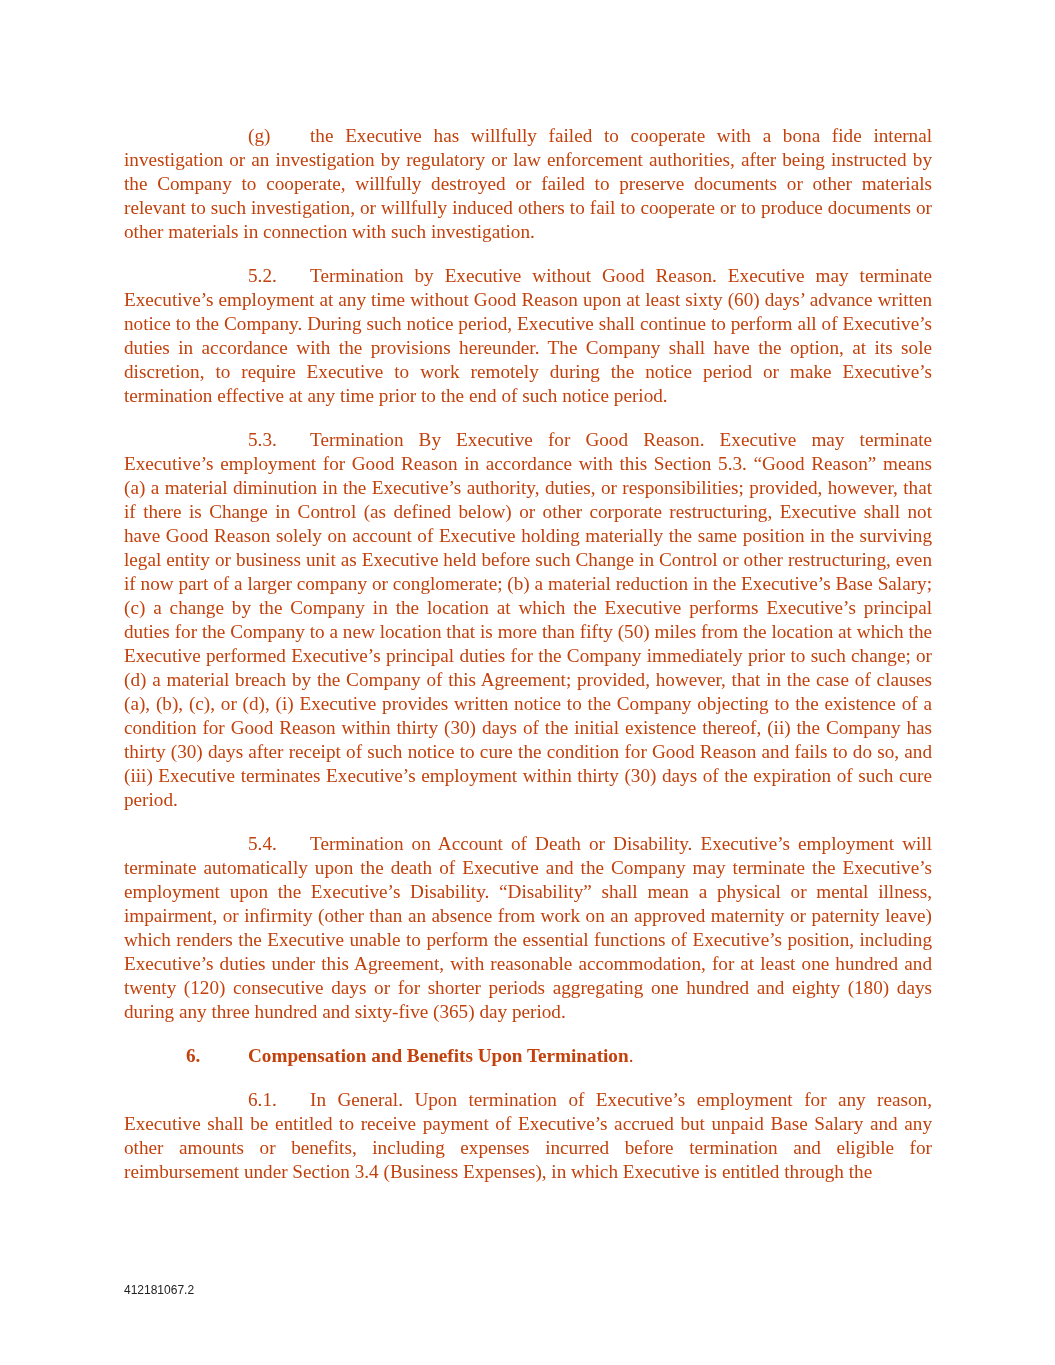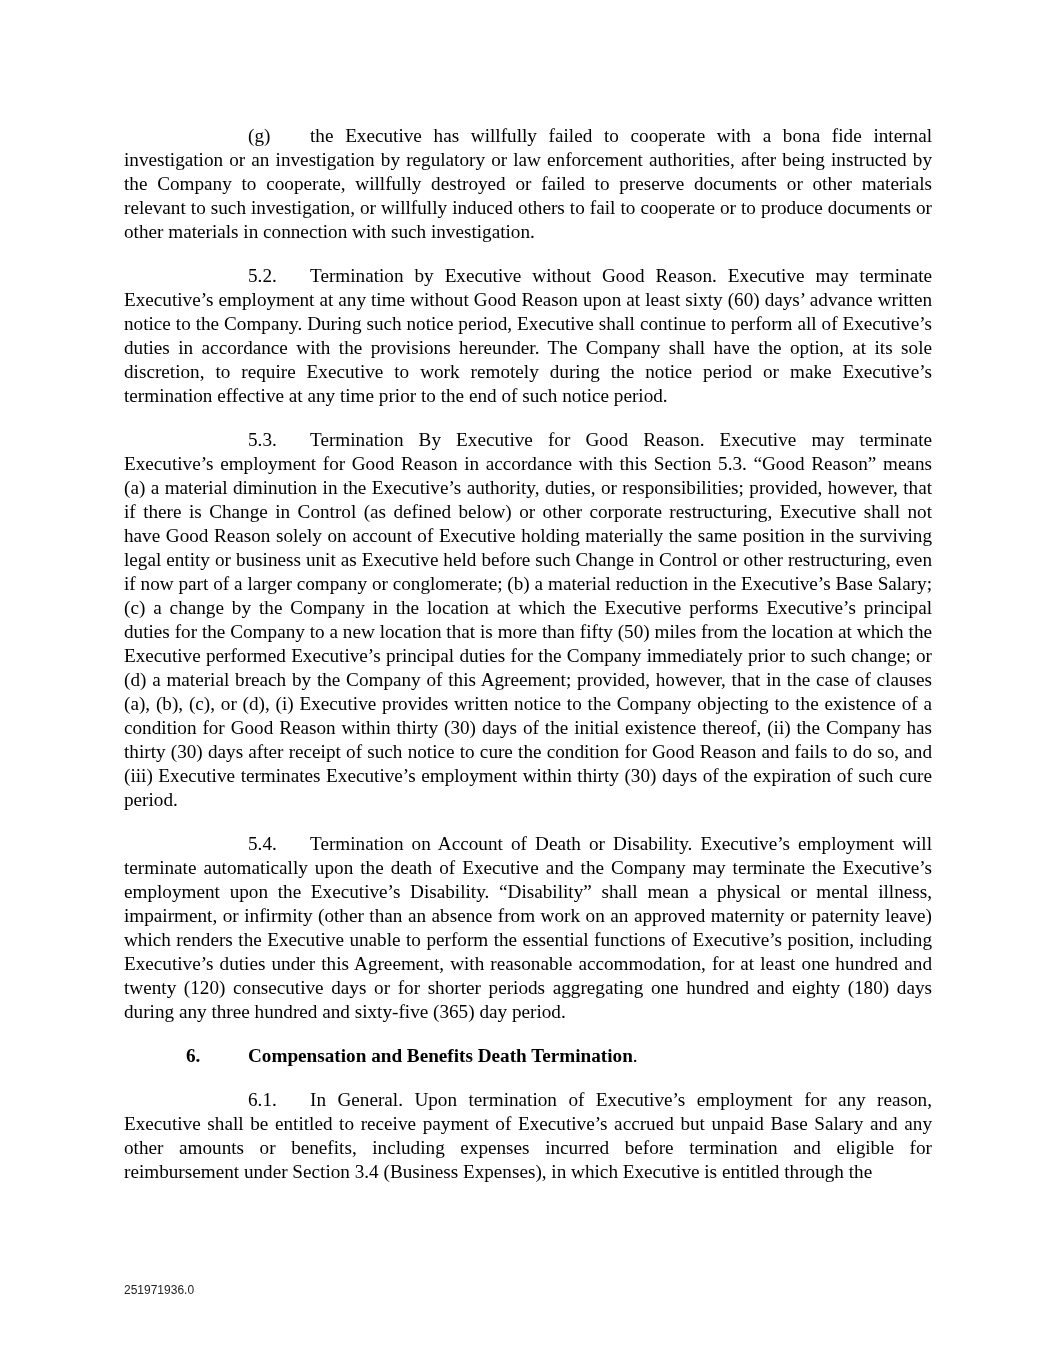--- a/index.html
+++ b/index.html
@@ -1,20 +1,20 @@
 <!DOCTYPE html>
 <html><head>
 <meta charset="utf-8">
 <style>
   html, body { margin: 0; padding: 0; background: #ffffff; }
   body { width: 1055px; height: 1365px; position: relative; overflow: hidden; }
   .page {
     position: absolute; left: 124px; top: 124px; width: 808px;
     font-family: "Liberation Serif", serif; font-size: 19.2px; line-height: 24px;
-    color: #000000;
+    color: #c2410c;
   }
   .para { text-align: justify; margin: 0 0 20px 0; }
   .ind { display: inline-block; width: 124px; }
   .num { display: inline-block; width: 62px; }
   .u { text-underline-offset: 2px; }
   .heading { margin: 0 0 20px 0; font-weight: bold; }
   .heading .hnum { display: inline-block; width: 62px; padding-left: 62px; }
   .footer {
     position: absolute; left: 124px; top: 1283px;
     font-family: "Liberation Sans", sans-serif; font-size: 12px; color: #222;
@@ -26,19 +26,19 @@
 <div class="page">
 
   <p class="para"><span class="ind"></span><span class="num">(g)</span><span>the Executive has willfully failed to cooperate with a bona fide internal investigation or an investigation by regulatory or law enforcement authorities, after being instructed by the Company to cooperate, willfully destroyed or failed to preserve documents or other materials relevant to such investigation, or willfully induced others to fail to cooperate or to produce documents or other materials in connection with such investigation.</span></p>
 
   <p class="para"><span class="ind"></span><span class="num">5.2.</span><span class="u">Termination by Executive without Good Reason</span><span>.  Executive may terminate Executive’s employment at any time without Good Reason upon at least sixty (60) days’ advance written notice to the Company.  During such notice period, Executive shall continue to perform all of Executive’s duties in accordance with the provisions hereunder.  The Company shall have the option, at its sole discretion, to require Executive to work remotely during the notice period or make Executive’s termination effective at any time prior to the end of such notice period.</span></p>
 
   <p class="para"><span class="ind"></span><span class="num">5.3.</span><span class="u">Termination By Executive for Good Reason</span><span>.  Executive may terminate Executive’s employment for Good Reason in accordance with this Section 5.3.  “</span><span class="u">Good Reason</span><span>” means (a) a material diminution in the Executive’s authority, duties, or responsibilities; provided, however, that if there is Change in Control (as defined below) or other corporate restructuring, Executive shall not have Good Reason solely on account of Executive holding materially the same position in the surviving legal entity or business unit as Executive held before such Change in Control or other restructuring, even if now part of a larger company or conglomerate; (b) a material reduction in the Executive’s Base Salary; (c) a change by the Company in the location at which the Executive performs Executive’s principal duties for the Company to a new location that is more than fifty (50) miles from the location at which the Executive performed Executive’s principal duties for the Company immediately prior to such change; or (d) a material breach by the Company of this Agreement; provided, however, that in the case of clauses (a), (b), (c), or (d), (i) Executive provides written notice to the Company objecting to the existence of a condition for Good Reason within thirty (30) days of the initial existence thereof, (ii) the Company has thirty (30) days after receipt of such notice to cure the condition for Good Reason and fails to do so, and (iii) Executive terminates Executive’s employment within thirty (30) days of the expiration of such cure period.</span></p>
 
   <p class="para"><span class="ind"></span><span class="num">5.4.</span><span class="u">Termination on Account of Death or Disability</span><span>.  Executive’s employment will terminate automatically upon the death of Executive and the Company may terminate the Executive’s employment upon the Executive’s Disability.  “</span><span class="u">Disability</span><span>” shall mean a physical or mental illness, impairment, or infirmity (other than an absence from work on an approved maternity or paternity leave) which renders the Executive unable to perform the essential functions of Executive’s position, including Executive’s duties under this Agreement, with reasonable accommodation, for at least one hundred and twenty (120) consecutive days or for shorter periods aggregating one hundred and eighty (180) days during any three hundred and sixty-five (365) day period.</span></p>
 
-  <p class="heading"><span class="hnum">6.</span><span>Compensation and Benefits Death Termination</span><span style="font-weight:normal">.</span></p>
+  <p class="heading"><span class="hnum">6.</span><span>Compensation and Benefits Upon Termination</span><span style="font-weight:normal">.</span></p>
 
   <p class="para"><span class="ind"></span><span class="num">6.1.</span><span class="u">In General</span><span>.  Upon termination of Executive’s employment for any reason, Executive shall be entitled to receive payment of Executive’s accrued but unpaid Base Salary and any other amounts or benefits, including expenses incurred before termination and eligible for reimbursement under Section 3.4 (Business Expenses), in which Executive is entitled through the</span></p>
 
 </div>
 
-<div class="footer">251971936.0</div>
+<div class="footer">412181067.2</div>
 
 </body></html>

